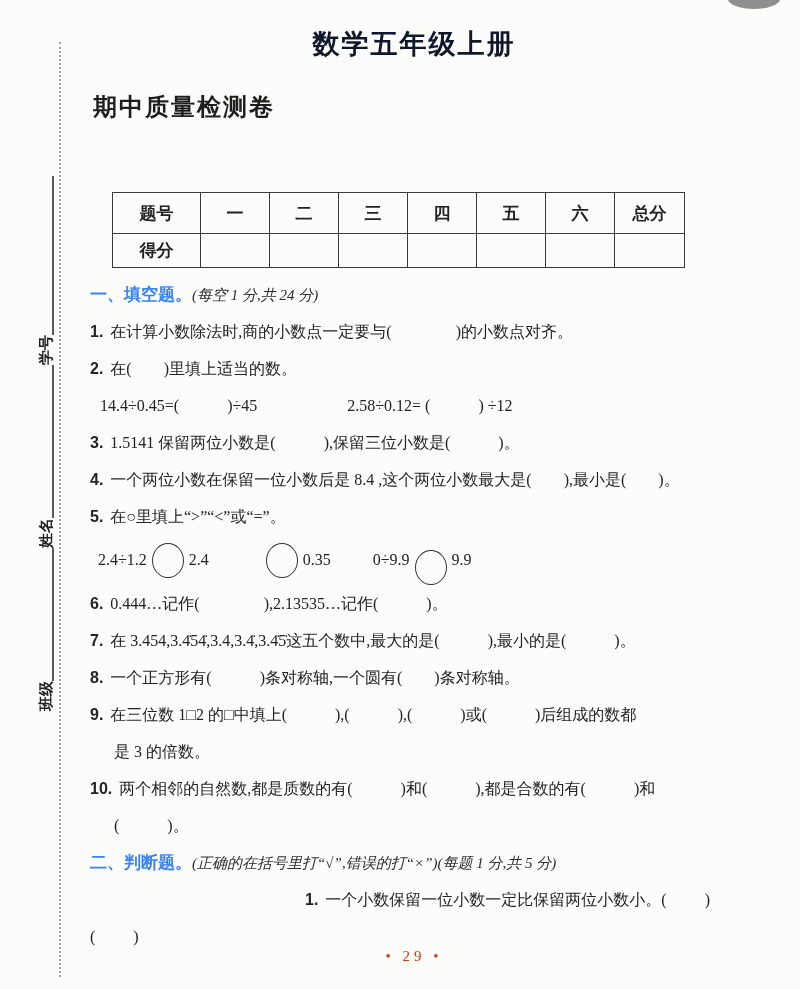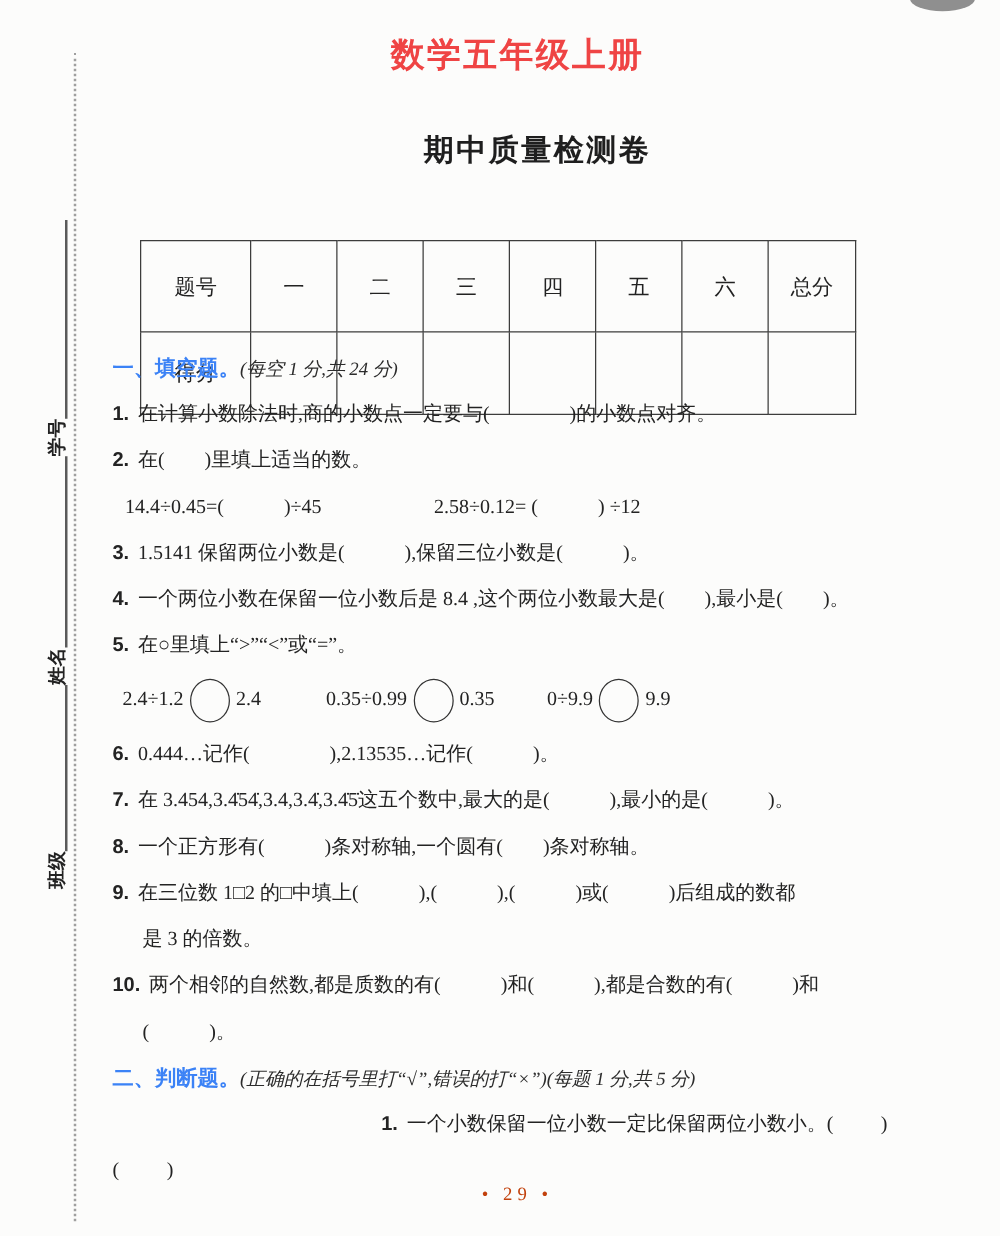--- a/index.html
+++ b/index.html
@@ -28,49 +28,49 @@
   }
   .side-pad{width:79px;}
   .side-label{font-size:15px;font-weight:bold;color:#222;line-height:16px;
     white-space:nowrap;}
   .side-line{height:1px;border-bottom:2px solid #5a5a5a;}
 
   .content{position:absolute;left:90px;top:0;width:648px;height:989px;}
 
   .page-title{position:absolute;top:26px;left:0;width:100%;text-align:center;
     font-family:"Liberation Sans","DejaVu Sans",sans-serif;
-    font-size:27px;font-weight:bold;color:#ef4444;margin:0;letter-spacing:2px;}
-  .page-subtitle{position:absolute;top:88px;left:0;width:100%;text-align:center;
+    font-size:27px;font-weight:bold;color:#0f172a;margin:0;letter-spacing:2px;}
+  .page-subtitle{position:absolute;top:88px;left:0;width:100%;text-align:left;
     font-family:"Liberation Sans","DejaVu Sans",sans-serif;
-    font-size:24px;font-weight:bold;color:#1e1e1e;margin:16px;letter-spacing:2px;}
+    font-size:24px;font-weight:bold;color:#1e1e1e;margin:3px;letter-spacing:2px;}
 
   table.score{position:absolute;top:192px;left:22px;width:572px;
     border-collapse:collapse;table-layout:fixed;}
   table.score td{border:1.5px solid #3c3c3c;text-align:center;
-    font-size:17px;font-weight:400;color:#222;padding:16px;}
+    font-size:17px;font-weight:700;color:#222;padding:0;}
   table.score tr.r1 td{height:40px;}
   table.score tr.r2 td{height:33px;}
 
   .questions{position:absolute;top:276px;left:0;width:100%;}
   .q-row{height:37px;line-height:37px;white-space:nowrap;font-size:16px;color:#232323;}
   .q-row .num{font-weight:bold;margin-right:7px;font-family:"Liberation Sans","DejaVu Sans",sans-serif;}
   .q-row.cont{padding-left:24px;}
   .sec-h{font-family:"Liberation Sans","DejaVu Sans",sans-serif;
     font-weight:bold;font-size:17px;color:#3b82f6;}
   .sec-note{font-style:italic;font-size:15px;font-weight:normal;color:#2c2c2c;}
   .eq-row span.eq1{padding-left:10px;}
   .eq-row span.eq2{margin-left:86px;}
 
   .q-row.tall{height:50px;line-height:50px;display:flex;align-items:center;}
   .cmp{display:inline-flex;align-items:center;}
   .cmp .circle{display:inline-block;width:30px;height:33px;border:1.6px solid #333;
     border-radius:50%;margin:0 5px;background:transparent;}
   .cmp1{margin-left:8px;}
   .cmp2{margin-left:52px;}
-  .cmp3{margin-left:42px;}
+  .cmp3{margin-left:42px;align-items:flex-end;}
 
   .judge{display:flex;}
   .judge .t{flex:1;text-align:right;}
   .judge .answer{margin-right:26px;letter-spacing:2px;}
 
   .pagenum{position:absolute;top:948px;left:0;width:100%;text-align:center;
     font-size:15px;color:#c2410c;letter-spacing:4px;}
 </style>
 </head>
 <body>
@@ -161,21 +161,20 @@
         <span class="num">5.</span><span>在○里填上“&gt;”“&lt;”或“=”。</span>
       </div>
 
       <div class="q-row tall">
         <span class="cmp cmp1">
           <span>2.4÷1.2</span>
           <span class="circle"></span>
           <span>2.4</span>
         </span>
         <span class="cmp cmp2">
-          <span>0.35÷0.99</span>
           <span class="circle"></span>
           <span>0.35</span>
         </span>
         <span class="cmp cmp3">
           <span>0÷9.9</span>
           <span class="circle"></span>
           <span>9.9</span>
         </span>
       </div>
 

